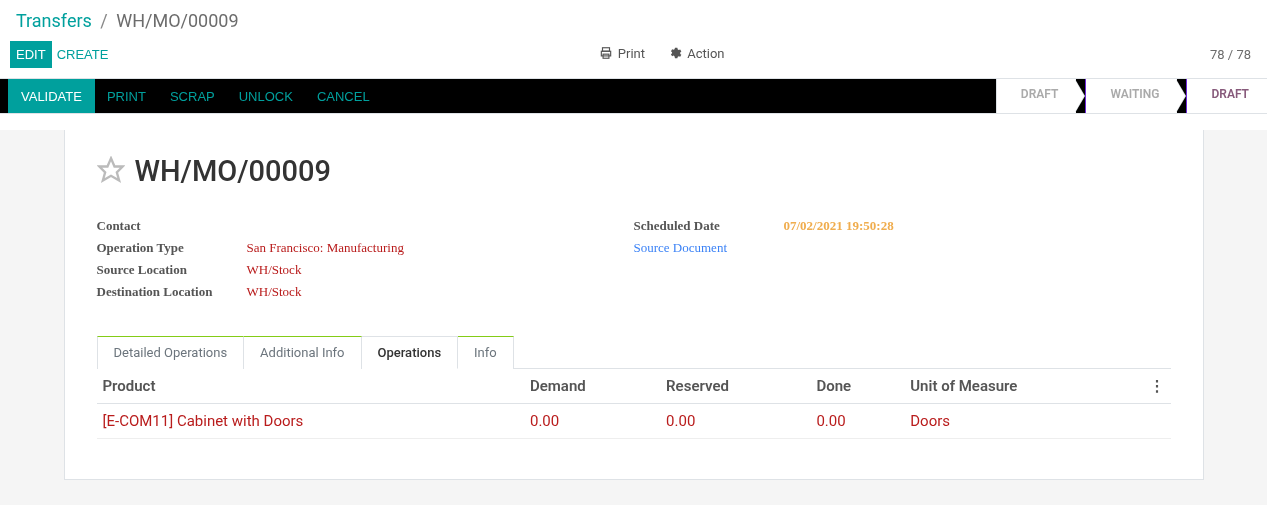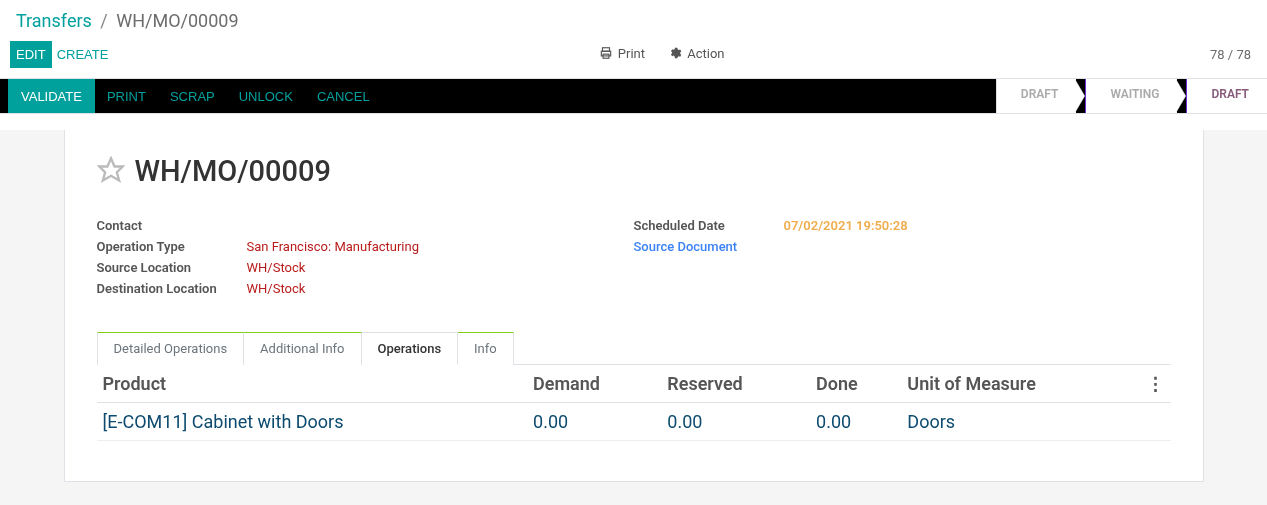--- a/index.html
+++ b/index.html
@@ -160,20 +160,21 @@
       color: #bbb;
       margin-right: 10px;
     }
     .h1-title {
       font-size: 29px;
       font-weight: 500;
       color: #333;
     }
     .fields-grid {
       display: flex;
+      font-family: Liberation Serif, serif;
     }
     .fields-col {
       flex: 1;
     }
     .field-row {
       display: flex;
       margin-bottom: 6px;
       font-size: 13px;
     }
     .field-label {
@@ -223,31 +224,31 @@
     .tab:not(.active) {
       border-top: 1px solid #84cc16;
     }
     .tab-table {
       width: 100%;
       border-collapse: collapse;
       margin-top: 0;
     }
     .tab-table th, .tab-table td {
       padding: 8px 6px;
-      font-size: 18px;
+      font-size: 15px;
       text-align: left;
     }
     .tab-table th {
       font-weight: 600;
       color: #555;
       border-bottom: 1px solid #dee2e6;
     }
     .tab-table td {
       border-bottom: 1px solid #eee;
-      color: #0c4a6e;
+      color: #b91c1c;
     }
     .num { text-align: right; }
     .kebab {
       text-align: right;
       color: #888;
       width: 20px;
     }
     .outer-bg {
       background: #f5f5f5;
       min-height: 420px;

